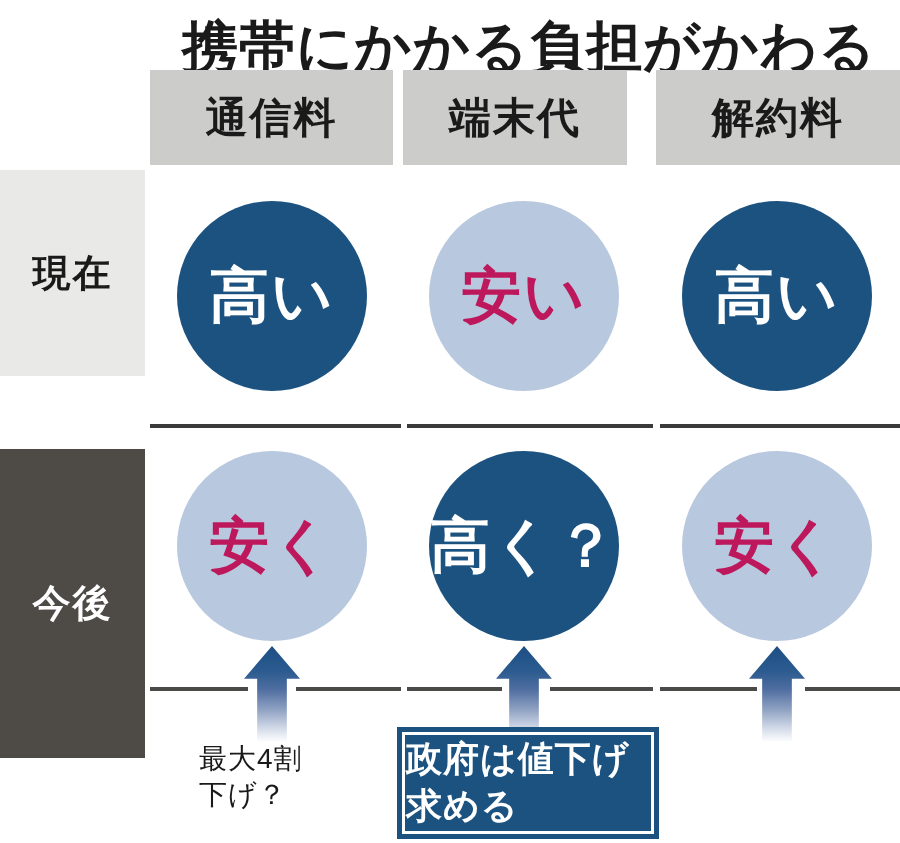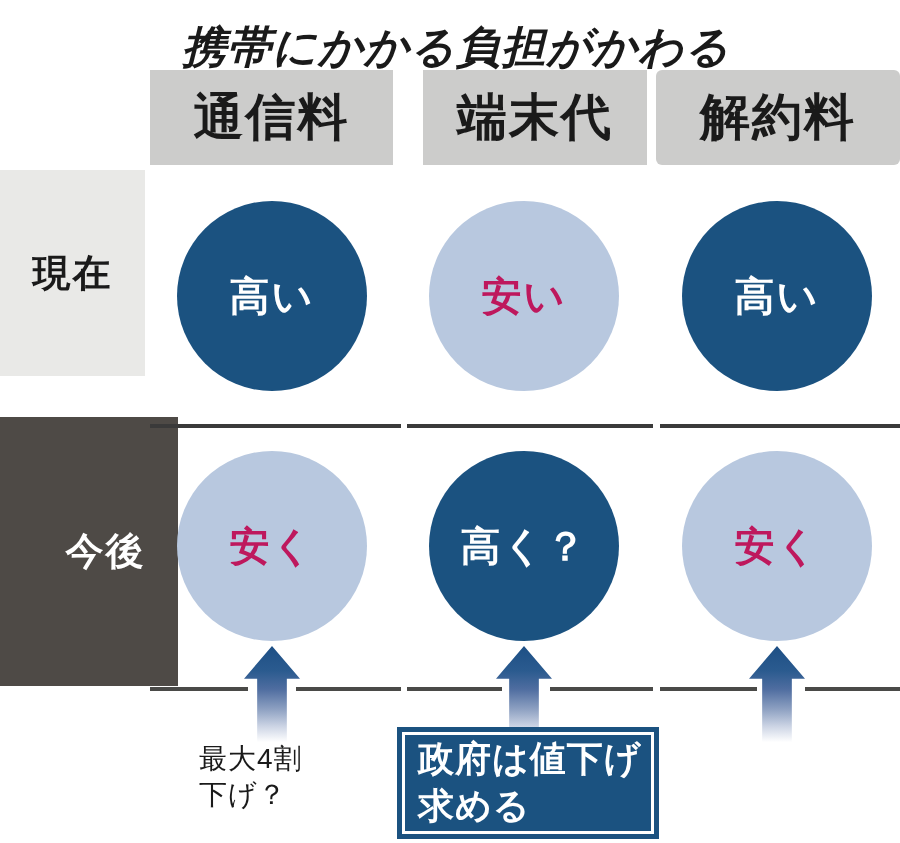--- a/index.html
+++ b/index.html
@@ -1,46 +1,46 @@
 <!DOCTYPE html>
 <html style="--dark-blue: #1b5280; --light-blue: #b8c8df; --header-gray: #cccccb; --row-light: #e9e9e7; --row-dark: #4e4a46; --separator: #3a3a3a; --bottom-line: #4a4a48; --text-dark: #1a1a1a; --text-white: #ffffff;"><head>
 <meta charset="utf-8">
 <style>
   html,body{margin:0;padding:0;background:#fff;}
   body{font-family:"Liberation Sans","DejaVu Sans",sans-serif;}
   #stage{position:relative;width:900px;height:843px;background:#fff;overflow:hidden;}
 
-  .title{position:absolute;left:182px;top:18px;font-size:44px;font-weight:700;
-         color:var(--text-dark);letter-spacing:1px;white-space:nowrap;font-style:italic;}
+  .title{position:absolute;left:182px;top:10px;font-size:56px;font-weight:700;
+         color:var(--text-dark);letter-spacing:1px;white-space:nowrap;}
 
   .col-header{position:absolute;top:70px;height:95px;background:var(--header-gray);
               display:flex;align-items:center;justify-content:center;
-              font-size:50px;font-weight:700;color:var(--text-dark);letter-spacing:2px;}
+              font-size:42px;font-weight:700;color:var(--text-dark);letter-spacing:2px;}
   #colh-1{left:150px;width:243px;}
-  #colh-2{left:423px;width:224px;}
-  #colh-3{left:656px;width:244px;border-radius:6px;}
+  #colh-2{left:403px;width:224px;}
+  #colh-3{left:656px;width:244px;}
 
   .row-label{position:absolute;left:0;width:145px;display:flex;align-items:center;
              justify-content:center;font-size:38px;font-weight:700;letter-spacing:2px;}
   #rowl-1{top:170px;height:206px;background:var(--row-light);color:var(--text-dark);}
-  #rowl-2{top:417px;height:269px;background:var(--row-dark);color:var(--text-white);padding-left:33px;}
+  #rowl-2{top:449px;height:309px;background:var(--row-dark);color:var(--text-white);}
 
   .sep{position:absolute;top:424px;height:4px;background:var(--separator);}
   #sep-1{left:150px;width:251px;}
   #sep-2{left:407px;width:246px;}
   #sep-3{left:660px;width:240px;}
 
   .bline{position:absolute;top:687px;height:4px;background:var(--bottom-line);}
   #bl-1a{left:150px;width:98px;}  #bl-1b{left:296px;width:105px;}
   #bl-2a{left:407px;width:95px;}  #bl-2b{left:550px;width:103px;}
   #bl-3a{left:660px;width:97px;}  #bl-3b{left:805px;width:95px;}
 
   .circle{position:absolute;width:190px;height:190px;border-radius:50%;
           display:flex;align-items:center;justify-content:center;
-          font-size:40px;font-weight:700;letter-spacing:2px;}
+          font-size:60px;font-weight:700;letter-spacing:2px;}
   .tone-dark{background:var(--dark-blue);color:var(--text-white);}
   .tone-light{background:var(--light-blue);color:#be185d;}
   #cell-r1c1{left:177px;top:201px;}
   #cell-r1c2{left:429px;top:201px;}
   #cell-r1c3{left:682px;top:201px;}
   #cell-r2c1{left:177px;top:451px;}
   #cell-r2c2{left:429px;top:451px;font-family:Liberation Serif, serif;}
   #cell-r2c3{left:682px;top:451px;}
 
   .arrow{position:absolute;top:646px;width:56px;height:96px;z-index:3;
@@ -52,21 +52,21 @@
   #arrow-3{left:749px;}
 
   .note{position:absolute;font-size:28px;line-height:1.27;color:var(--text-dark);
         font-weight:500;letter-spacing:1px;z-index:2;}
   #note-1{left:199px;top:741px;}
   #note-3{left:701px;top:741px;}
 
   #gov-box{position:absolute;left:397px;top:727px;width:262px;height:112px;
            background:var(--dark-blue);padding:5px;box-sizing:border-box;z-index:5;}
   #gov-box .inner{width:100%;height:100%;box-sizing:border-box;border:3px solid var(--text-white);
-           display:flex;flex-direction:column;justify-content:center;padding-left:13px;
+           display:flex;flex-direction:column;justify-content:center;padding-left:1px;
            color:var(--text-white);font-weight:700;font-size:36px;line-height:1.3;letter-spacing:1px;}
 </style>
 </head>
 <body>
 
 <div id="stage">
 
   <div class="title">携帯にかかる負担がかわる</div>
 
   <div class="col-header" id="colh-1">通信料</div>

